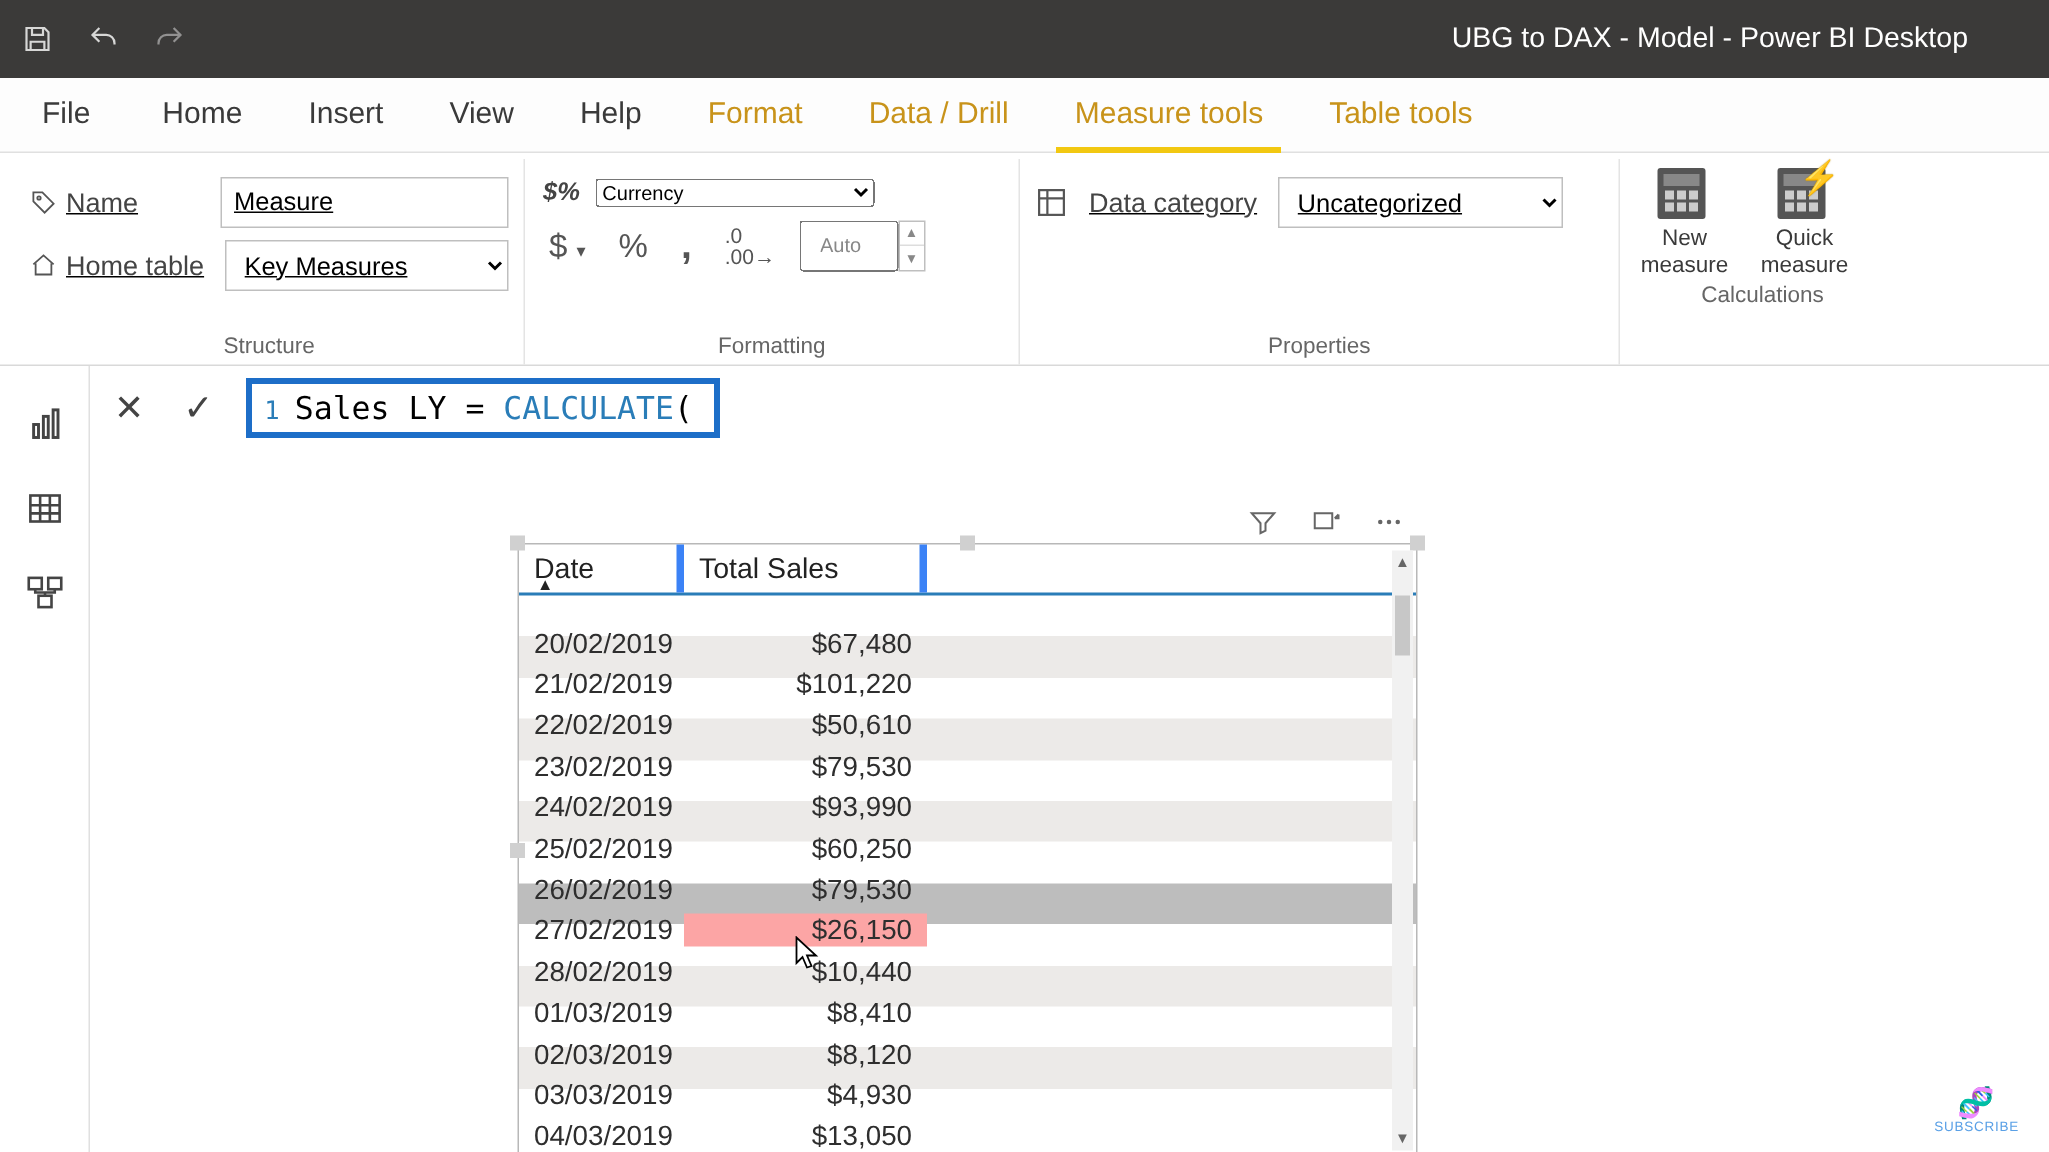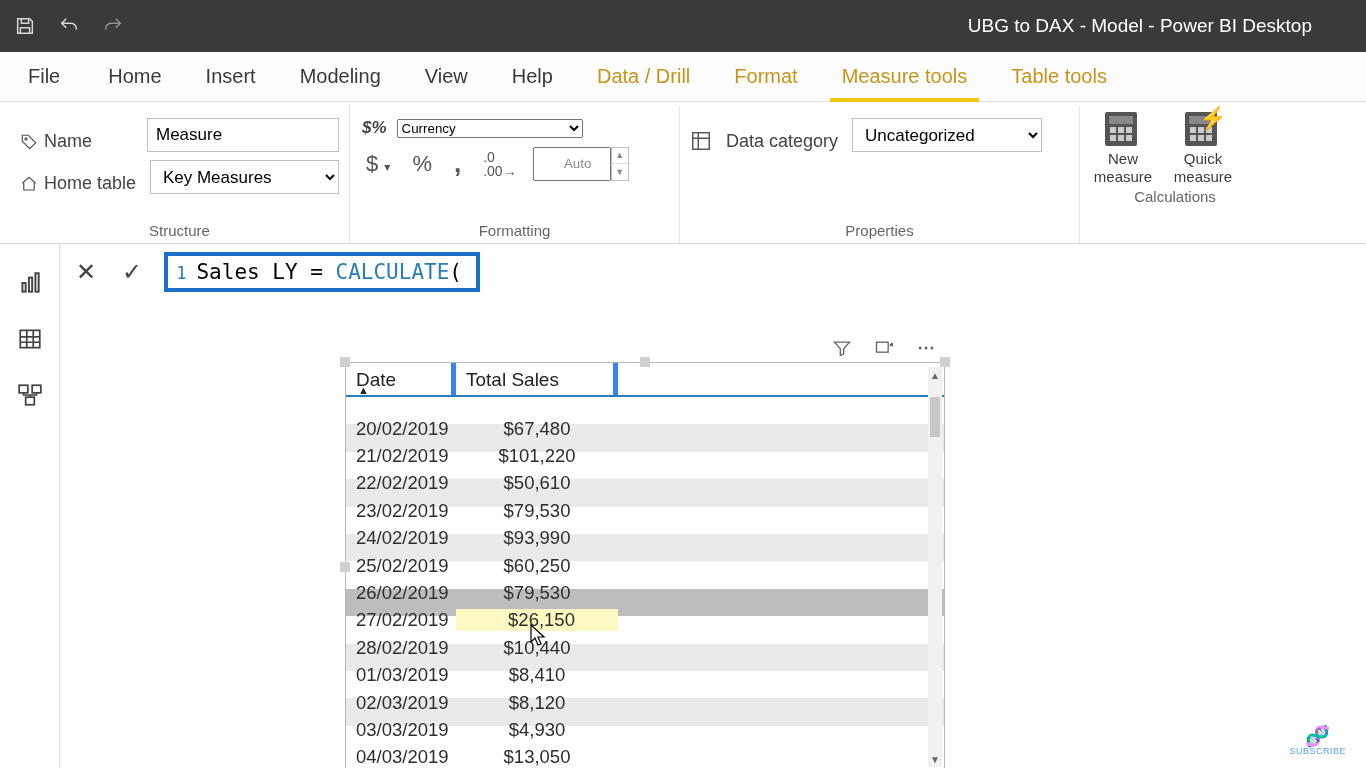--- a/index.html
+++ b/index.html
@@ -15,29 +15,29 @@
   .ribbontabs .tab { display:flex; align-items:center; padding:0 22px; font-size:20px; color:#3a3a3a; cursor:pointer; position:relative; }
   .ribbontabs .tab.accent { color:#c8931a; }
   .ribbontabs .tab.active { color:#c8931a; font-weight:400; }
   .ribbontabs .tab.active::after { content:""; position:absolute; left:10px; right:10px; bottom:-1px; height:4px; background:#f2c811; }
   .ribbontabs .file { padding:0 26px 0 10px; }
   
   .ribbonbody { height:142px; background:#fff; border-bottom:1px solid #d9d9d9; display:flex; padding:4px 0 0 10px; }
   .group { display:flex; flex-direction:column; padding:2px 10px 0 10px; border-right:1px solid #e4e4e4; }
   .group .rows { flex:1; display:flex; flex-direction:column; gap:8px; padding-top:10px; }
   .group .caption { text-align:center; font-size:15px; color:#666; padding:2px 0 4px 0; }
-  .field-row { display:flex; align-items:flex-end; gap:10px; height:34px; }
+  .field-row { display:flex; align-items:center; gap:10px; height:34px;text-decoration:underline; }
   .field-row .lbl { font-size:18px; color:#444; display:flex; align-items:center; gap:6px; }
   .field-row input, .field-row select { height:34px; border:1px solid #bfbfbf; font-size:17px; padding:0 8px; background:#fff; font-family:inherit; }
   .fmt-top { display:flex; align-items:center; gap:8px; }
   .fmt-top .fx { font-weight:700; font-style:italic; font-size:17px; color:#444; padding:0 2px; }
   .fmt-top select { width:186px; }
   .fmt-bot { display:flex; align-items:center; gap:10px; font-size:22px; color:#555; }
   .fmt-bot .btn { padding:2px 6px; cursor:pointer; }
-  .fmt-bot input { width:78px; text-align:center; color:#888;padding-left:12px; }
+  .fmt-bot input { width:66px; text-align:left; color:#888;padding-left:12px; }
   .fmt-bot .ud { display:flex; flex-direction:column; border:1px solid #bfbfbf; height:34px; }
   .fmt-bot .ud div { width:16px; flex:1; display:flex; align-items:center; justify-content:center; font-size:9px; color:#888; border-bottom:1px solid #ddd; }
   .fmt-bot .ud div:last-child{border:0;}
   .calc-btns { display:flex; gap:14px; padding-top:4px; }
   .calc-btn { display:flex; flex-direction:column; align-items:center; width:66px; cursor:pointer; font-size:15px; color:#3a3a3a; text-align:center; line-height:1.2; }
   .calc-btn .cicon { width:36px; height:36px; margin-bottom:2px; position:relative; }
   .calc-grid { width:32px; height:34px; background:#555; position:relative; border-radius:2px; }
   .calc-grid::before { content:""; position:absolute; top:4px; left:4px; right:4px; height:8px; background:#888; }
   .calc-grid::after { content:""; position:absolute; top:15px; left:5px; right:5px; bottom:4px;
      background:
@@ -75,23 +75,23 @@
   .vscroll .thumb { position:absolute; top:30px; left:2px; right:2px; height:40px; background:#c7c7c7; }
   .thead { display:flex; border-bottom:2px solid #2a7db8; }
   .thead .th { padding:6px 10px 4px 10px; font-size:19px; color:#222; border-right:5px solid #3b82f6; position:relative; }
   .thead .th .sortmark { position:absolute; left:12px; bottom:-1px; font-size:11px; color:#222; }
   .c-date  { width:110px; }
   .c-sales { width:162px; text-align:right; }
   .tbody { }
   .trow { display:flex; height:27.4px; align-items:center; font-size:18.5px; color:#2e2e2e; }
   .trow:nth-child(even){ background:#eceae8; }
   .trow .td { padding:0 10px;margin-top:36px; }
-  .trow .td.c-sales { text-align:center; }
+  .trow .td.c-sales { text-align:right; }
   .trow.sel { background:#bdbdbd !important; }
-  .trow.sel .td.c-sales { background:#fef9c3;padding-left:19px; }
+  .trow.sel .td.c-sales { background:#fca5a5;padding-left:19px; }
   .cursor { position:absolute; width:18px; height:24px; pointer-events:none; }
   .subscribe-badge { position:absolute; right:20px; bottom:12px; font-size:9px; color:#5aa0e6; text-align:center; letter-spacing:.5px; }
   .subscribe-badge .dna { font-size:20px; line-height:1; }
 </style>
 </head>
 <body>
 
 <div class="titlebar">
   <div class="qat">
     <div class="ico">
@@ -113,25 +113,24 @@
         </svg>
     </div>
   </div>
   <div class="title">UBG to DAX - Model - Power BI Desktop</div>
 </div>
 
 <div class="ribbontabs">
   <div class="tab file">File</div>
   <div class="tab">Home</div>
   <div class="tab">Insert</div>
-  <div class="tab">Modeling</div>
   <div class="tab">View</div>
   <div class="tab">Help</div>
+  <div class="tab accent">Format</div>
   <div class="tab accent">Data / Drill</div>
-  <div class="tab accent">Format</div>
   <div class="tab accent active">Measure tools</div>
   <div class="tab accent">Table tools</div>
 </div>
 
 <div class="ribbonbody">
 
   <div class="group" style="width:340px">
     <div class="rows">
       <div class="field-row">
         <span class="lbl" style="width:122px">

